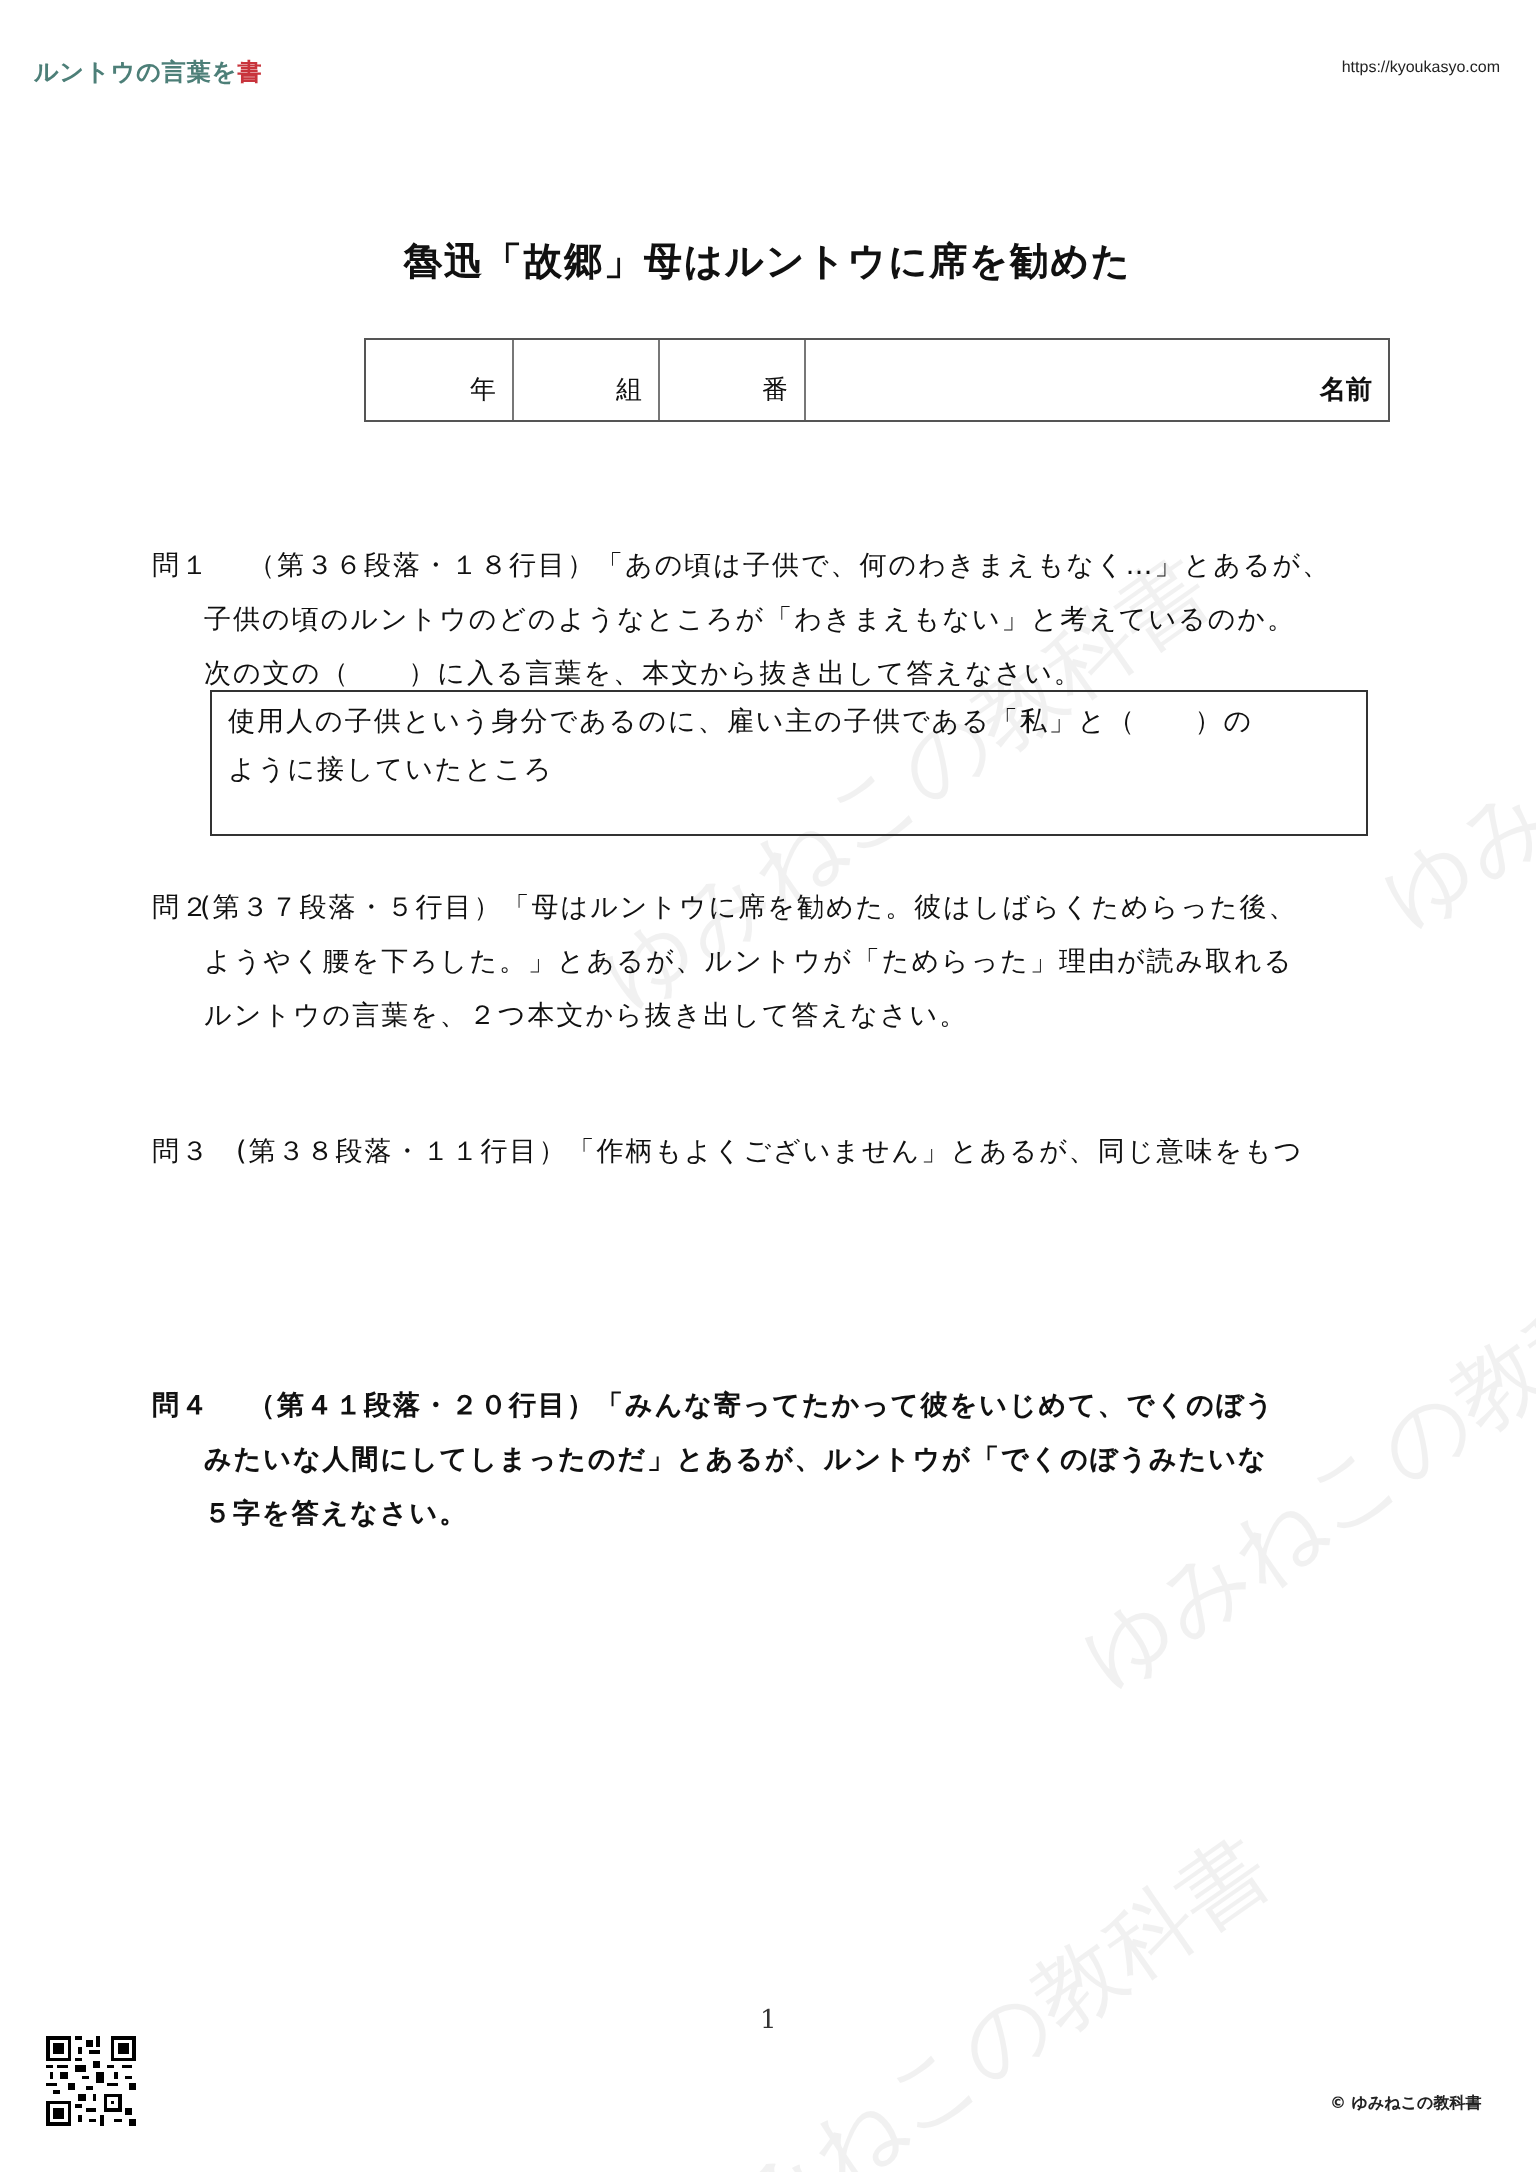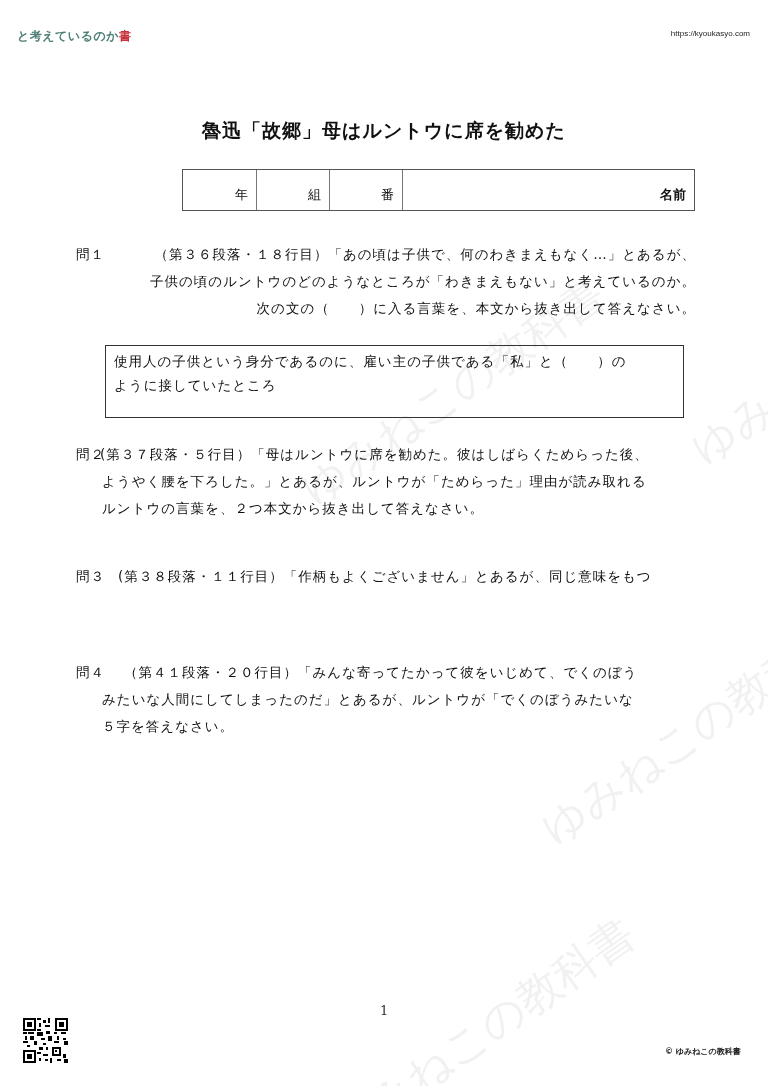--- a/index.html
+++ b/index.html
@@ -59,42 +59,42 @@
 </style>
 </head>
 <body>
 
 <div class="watermark" style="left:290px; top:470px;">ゆみねこの教科書</div>
 <div class="watermark" style="left:680px; top:430px;">ゆみねこの教科書</div>
 <div class="watermark" style="left:530px; top:810px;">ゆみねこの教科書</div>
 <div class="watermark" style="left:320px; top:1110px;">ゆみねこの教科書</div>
 
 <div class="logo">
-  <span>と考えているのか</span><span class="accent">書</span>
+  <span>ルントウの言葉を</span><span class="accent">書</span>
 </div>
 <div class="site-url">https://kyoukasyo.com</div>
 
 <div class="title">魯迅「故郷」母はルントウに席を勧めた</div>
 
 <div class="id-table">
   <div class="id-cell" style="width:74px;">
     <span>年</span>
   </div>
   <div class="id-cell" style="width:73px;">
     <span>組</span>
   </div>
   <div class="id-cell" style="width:73px;">
     <span>番</span>
   </div>
   <div class="id-cell name">
     <span>名前</span>
   </div>
 </div>
 
-<div class="question" style="top:241px;text-align:right;">
+<div class="question" style="top:270px;">
   <span class="q-num">問１</span>
   <span class="q-line first">（第３６段落・１８行目）「あの頃は子供で、何のわきまえもなく…」とあるが、</span>
   <span class="q-line">子供の頃のルントウのどのようなところが「わきまえもない」と考えているのか。</span>
   <span class="q-line">次の文の（　　）に入る言葉を、本文から抜き出して答えなさい。</span>
 </div>
 <div class="answer-box">
   <div>使用人の子供という身分であるのに、雇い主の子供である「私」と（　　）の</div>
   <div>ように接していたところ</div>
 </div>
 
@@ -103,21 +103,21 @@
   <span class="q-line first" style="padding-left:24px;">(第３７段落・５行目）「母はルントウに席を勧めた。彼はしばらくためらった後、</span>
   <span class="q-line">ようやく腰を下ろした。」とあるが、ルントウが「ためらった」理由が読み取れる</span>
   <span class="q-line">ルントウの言葉を、２つ本文から抜き出して答えなさい。</span>
 </div>
 
 <div class="question" style="top:563px;">
   <span class="q-num">問３</span>
   <span class="q-line first" style="padding-left:42px;">(第３８段落・１１行目）「作柄もよくございません」とあるが、同じ意味をもつ</span>
 </div>
 
-<div class="question" style="top:659px;">
+<div class="question" style="top:690px;font-weight:bold;">
   <span class="q-num">問４</span>
   <span class="q-line first">（第４１段落・２０行目）「みんな寄ってたかって彼をいじめて、でくのぼう</span>
   <span class="q-line">みたいな人間にしてしまったのだ」とあるが、ルントウが「でくのぼうみたいな</span>
   <span class="q-line">５字を答えなさい。</span>
 </div>
 
 <div class="page-num">1</div>
 
 <svg class="qr" viewBox="0 0 25 25" shape-rendering="crispEdges">
   <rect x="0" y="0" width="25" height="25" fill="#fff"></rect>

